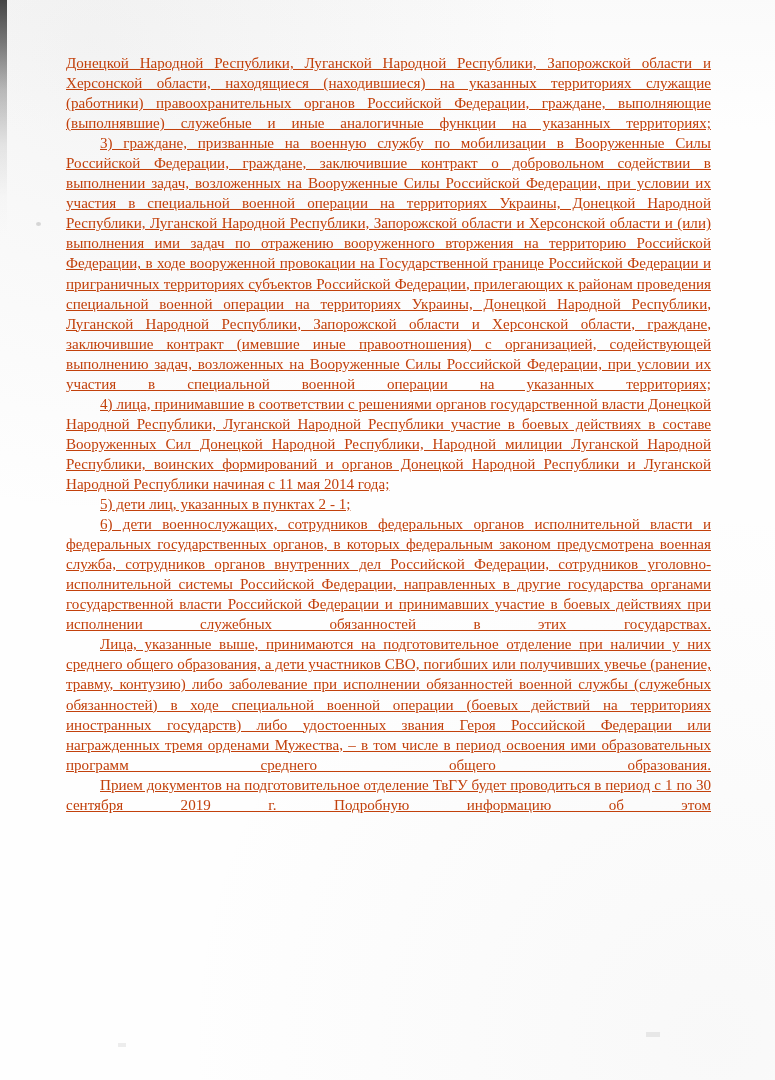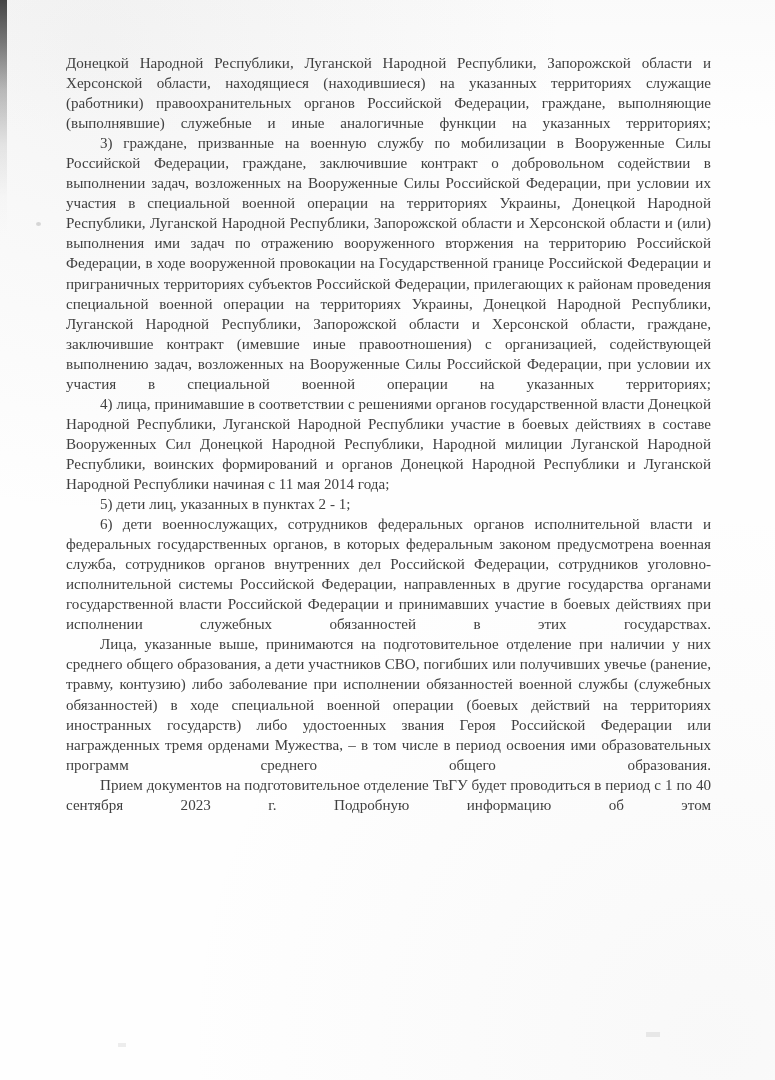--- a/index.html
+++ b/index.html
@@ -78,25 +78,26 @@
     height: 4px;
     background: rgba(195,195,195,0.28);
     pointer-events: none;
   }
 
   #text-body {
     position: absolute;
     left: 66px;
     top: 53px;
     width: 645px;
-    color: #404040;
+    color: #c2410c;
     font-size: 15.1px;
     line-height: 20.05px;
     text-align: justify;
     text-justify: inter-word;
+    text-decoration: underline;
     -webkit-font-smoothing: none;
   }
 
   #text-body p {
     margin: 0;
     text-align: justify;
     text-justify: inter-word;
     
   }
 
@@ -133,16 +134,16 @@
     <p class="indented justify-all">3) граждане, призванные на военную службу по мобилизации в Вооруженные Силы Российской Федерации, граждане, заключившие контракт о добровольном содействии в выполнении задач, возложенных на Вооруженные Силы Российской Федерации, при условии их участия в специальной военной операции на территориях Украины, Донецкой Народной Республики, Луганской Народной Республики, Запорожской области и Херсонской области и (или) выполнения ими задач по отражению вооруженного вторжения на территорию Российской Федерации, в ходе вооруженной провокации на Государственной границе Российской Федерации и приграничных территориях субъектов Российской Федерации, прилегающих к районам проведения специальной военной операции на территориях Украины, Донецкой Народной Республики, Луганской Народной Республики, Запорожской области и Херсонской области, граждане, заключившие контракт (имевшие иные правоотношения) с организацией, содействующей выполнению задач, возложенных на Вооруженные Силы Российской Федерации, при условии их участия в специальной военной операции на указанных территориях;</p>
 
     <p class="indented">4) лица, принимавшие в соответствии с решениями органов государственной власти Донецкой Народной Республики, Луганской Народной Республики участие в боевых действиях в составе Вооруженных Сил Донецкой Народной Республики, Народной милиции Луганской Народной Республики, воинских формирований и органов Донецкой Народной Республики и Луганской Народной Республики начиная с 11 мая 2014 года;</p>
 
     <p class="indented">5) дети лиц, указанных в пунктах 2 - 1;</p>
 
     <p class="indented justify-all">6) дети военнослужащих, сотрудников федеральных органов исполнительной власти и федеральных государственных органов, в которых федеральным законом предусмотрена военная служба, сотрудников органов внутренних дел Российской Федерации, сотрудников уголовно-исполнительной системы Российской Федерации, направленных в другие государства органами государственной власти Российской Федерации и принимавших участие в боевых действиях при исполнении служебных обязанностей в этих государствах.</p>
 
     <p class="indented justify-all">Лица, указанные выше, принимаются на подготовительное отделение при наличии у них среднего общего образования, а дети участников СВО, погибших или получивших увечье (ранение, травму, контузию) либо заболевание при исполнении обязанностей военной службы (служебных обязанностей) в ходе специальной военной операции (боевых действий на территориях иностранных государств) либо удостоенных звания Героя Российской Федерации или награжденных тремя орденами Мужества, – в том числе в период освоения ими образовательных программ среднего общего образования.</p>
 
-    <p class="indented justify-all">Прием документов на подготовительное отделение ТвГУ будет проводиться в период с 1 по 40 сентября 2023 г. Подробную информацию об этом</p>
+    <p class="indented justify-all">Прием документов на подготовительное отделение ТвГУ будет проводиться в период с 1 по 30 сентября 2019 г. Подробную информацию об этом</p>
 
   </div>
 </div>
 
 </body></html>

